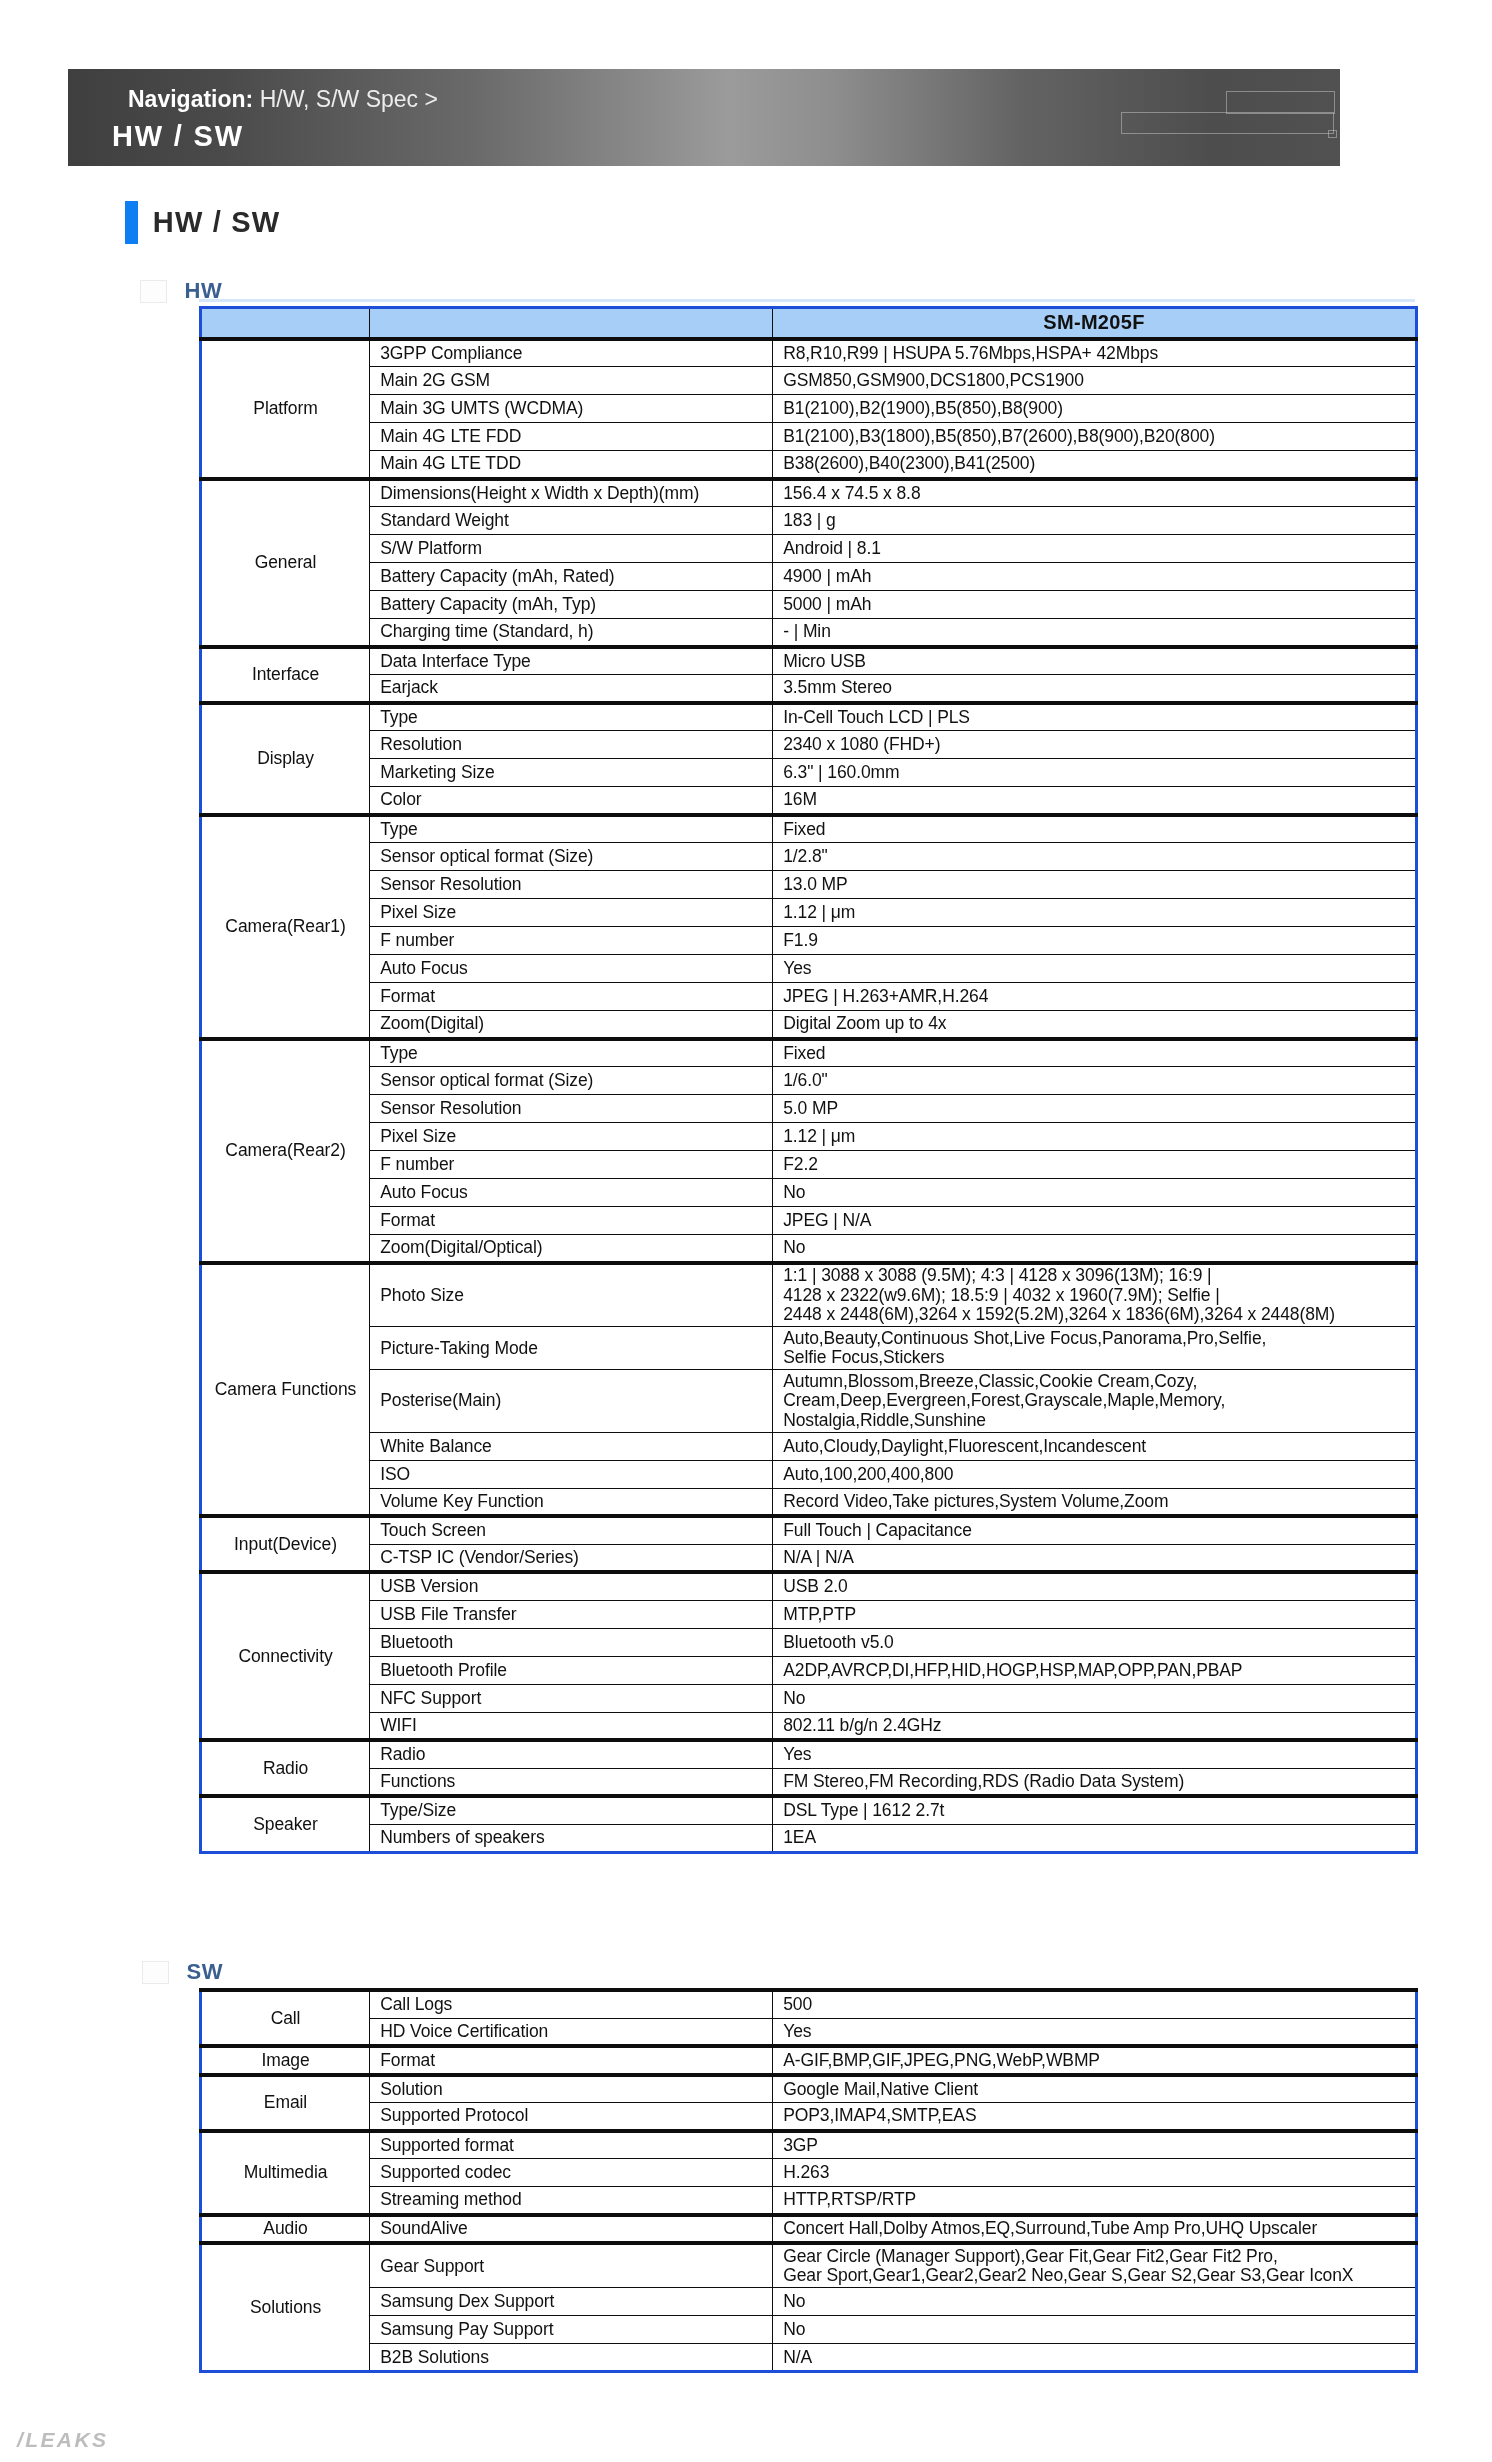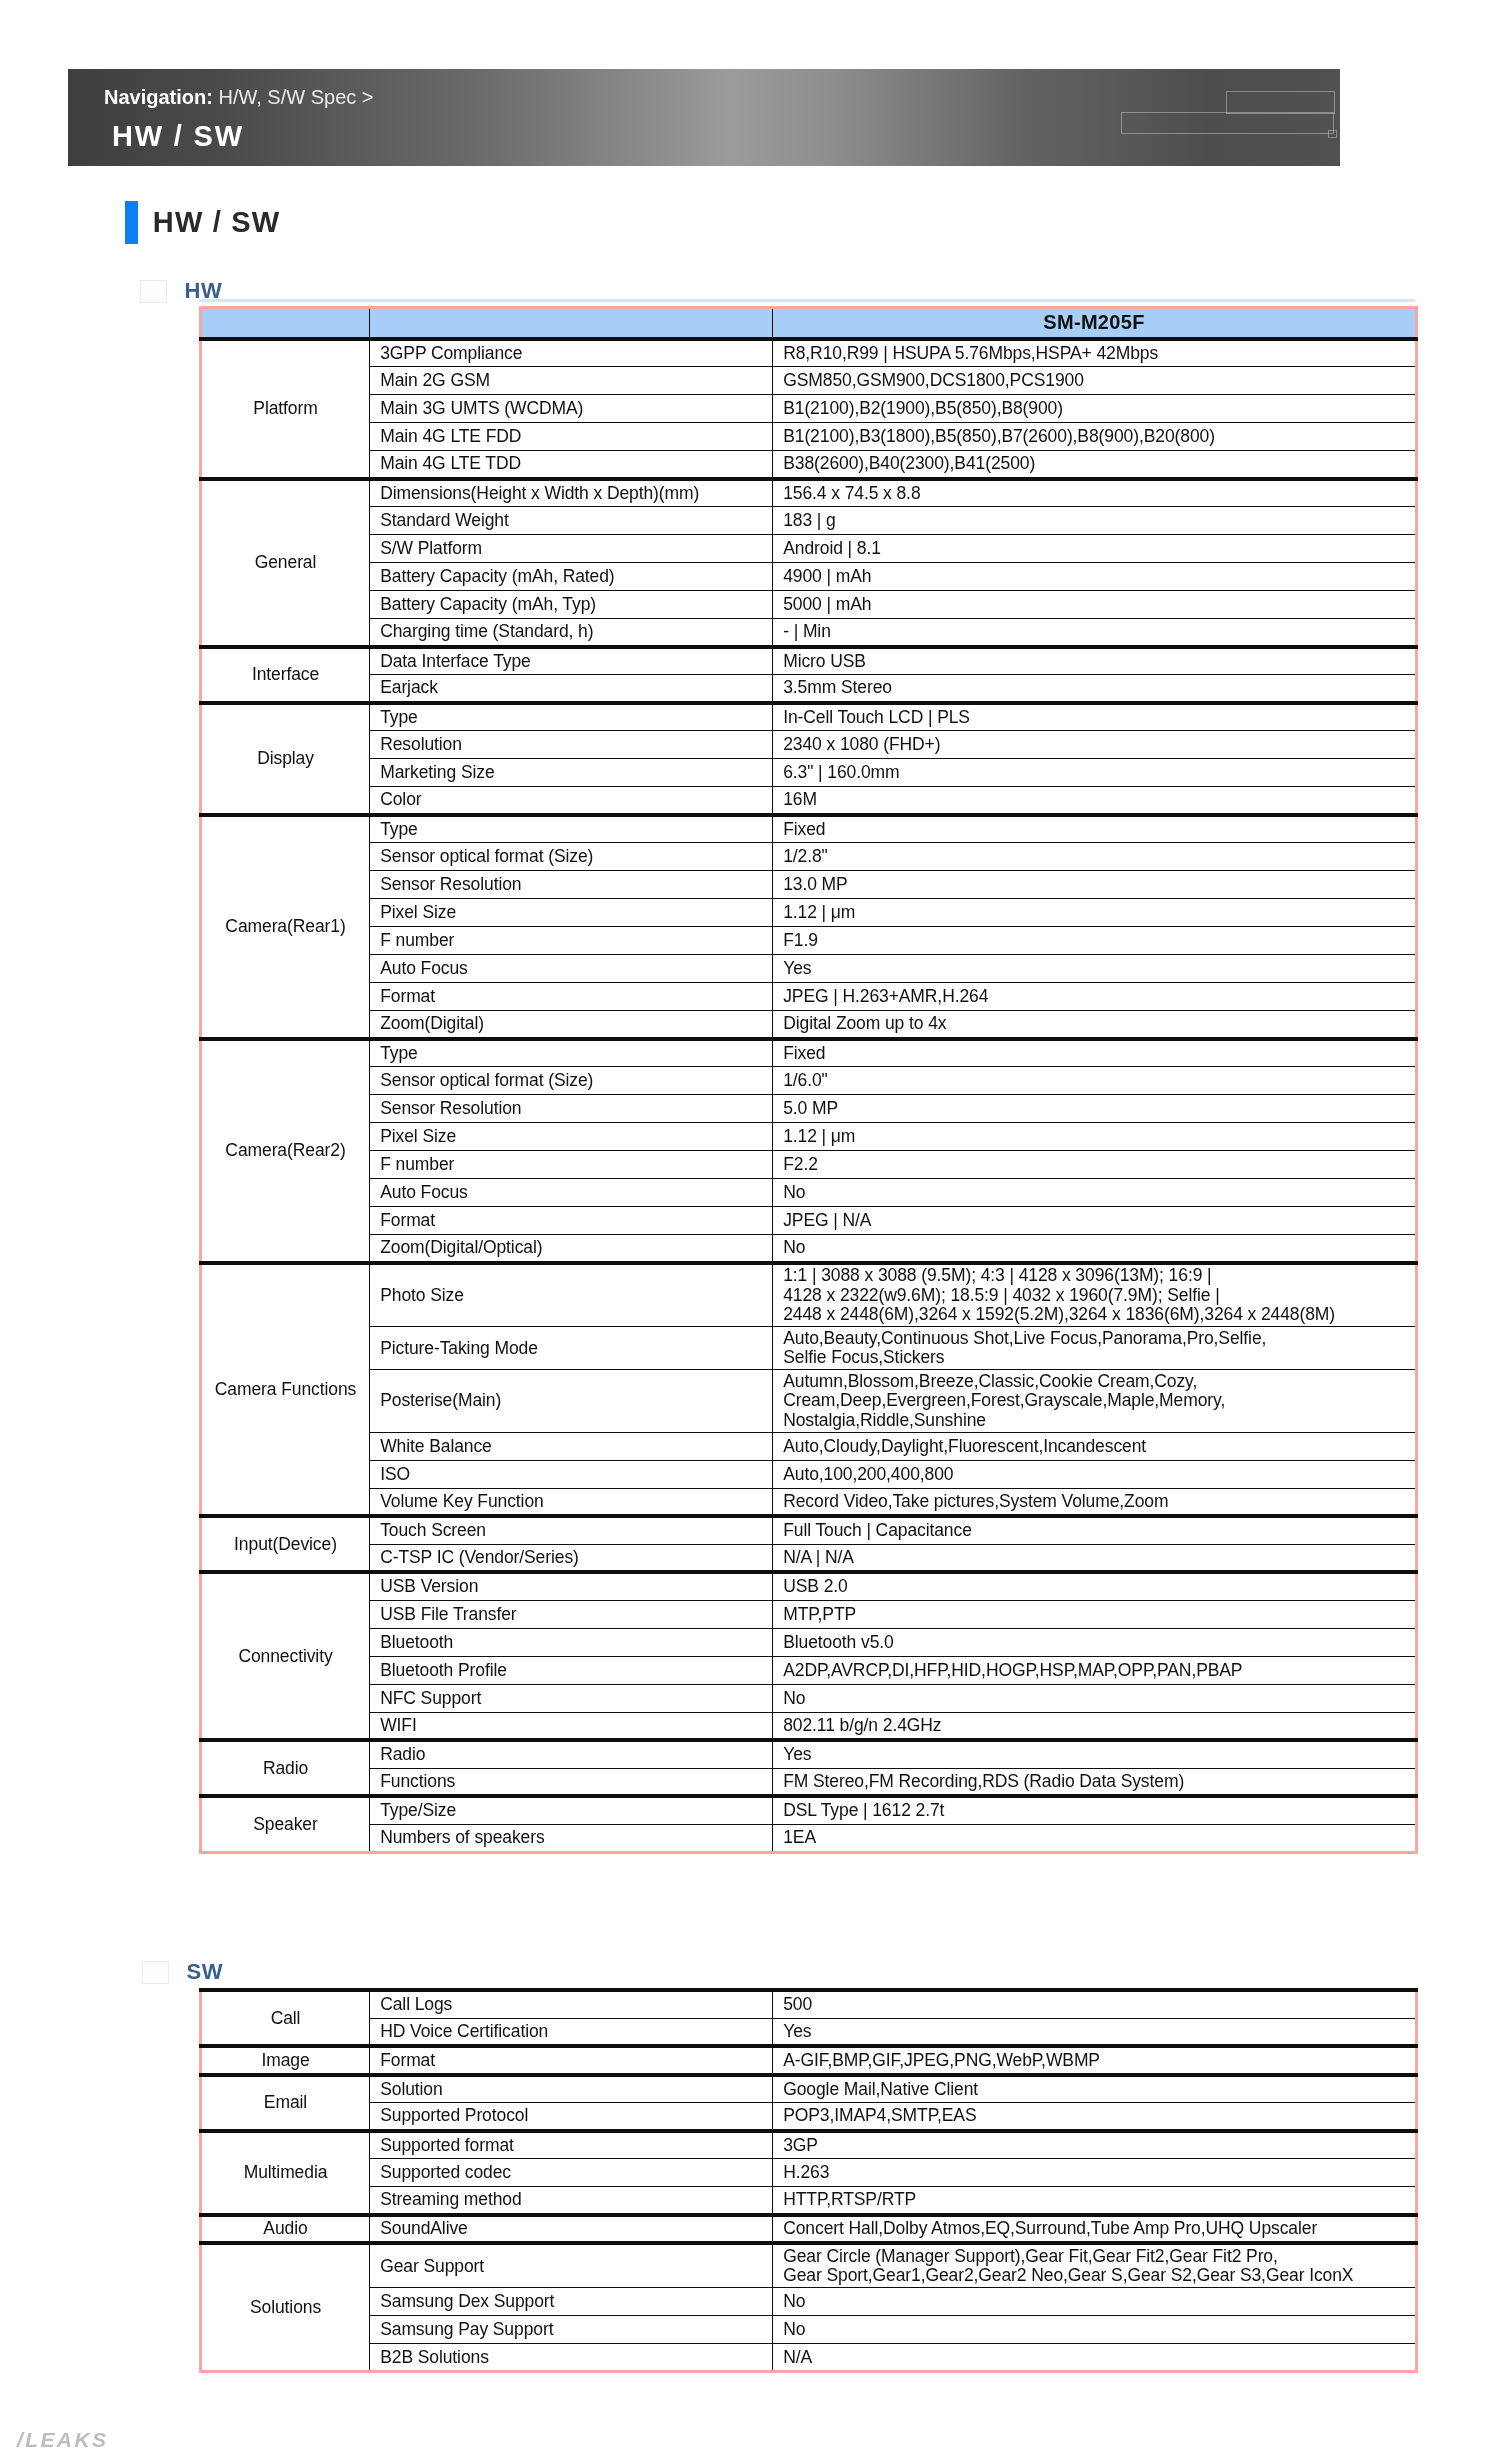--- a/index.html
+++ b/index.html
@@ -8,21 +8,21 @@
     width:1493px; height:2462px; position:relative; overflow:hidden;
     font-family:"Liberation Sans", sans-serif; color:#111;
   }
 
   
   .banner {
     position:absolute; left:68px; top:69px; width:1272px; height:97px;
     background:linear-gradient(90deg,#3f3f3f 0%,#4a4a4a 12%,#6a6a6a 32%,#9b9b9b 52%,#8e8e8e 60%,#636363 75%,#4d4d4d 90%,#515151 100%);
   }
   .banner .nav-line {
-    position:absolute; left:36px; top:17px; font-size:20px; color:#ffffff; white-space:nowrap;
+    position:absolute; left:60px; top:17px; font-size:23px; color:#ffffff; white-space:nowrap;
   }
   .banner .nav-line .nav-label { font-weight:bold; }
   .banner .nav-line .nav-path { font-weight:normal; color:#ececec; }
   .banner .banner-title {
     position:absolute; left:44px; bottom:13.3px; font-size:29px; font-weight:bold;
     color:#ffffff; letter-spacing:1.8px; white-space:nowrap;
   }
   .ghost-box { position:absolute; border:1.2px solid rgba(215,215,215,0.45); }
   .gb1 { left:1158px; top:22px;  width:109px; height:23px; }
   .gb2 { left:1053px; top:43px;  width:213px; height:22px; }
@@ -50,21 +50,21 @@
 
   
   .table-wrap { position:absolute; left:199px; width:1216px; }
   .hw-wrap { top:306px; }
   .sw-wrap { top:1988px; }
   .top-strip {
     position:absolute; left:0; right:0; top:-6.6px; height:2.4px; background:#d4e6f9;
   }
   table.spec {
     border-collapse:collapse; table-layout:fixed; width:1216px;
-    border:3px solid #fca5a5; background:#ffffff;
+    border:3px solid #1d4ed8; background:#ffffff;
   }
   table.spec td {
     border:1.8px solid #0d0d0d; font-size:17.5px; letter-spacing:-0.1px;
     vertical-align:middle; overflow:hidden;
   }
   table.spec tr { height:28px; }
   table.spec thead tr { height:31px; }
   table.spec thead td { background:#a6cef6; border-bottom-width:3.6px; }
   table.spec thead td.model {
     text-align:center; font-weight:bold; font-size:20px; letter-spacing:0.3px;

